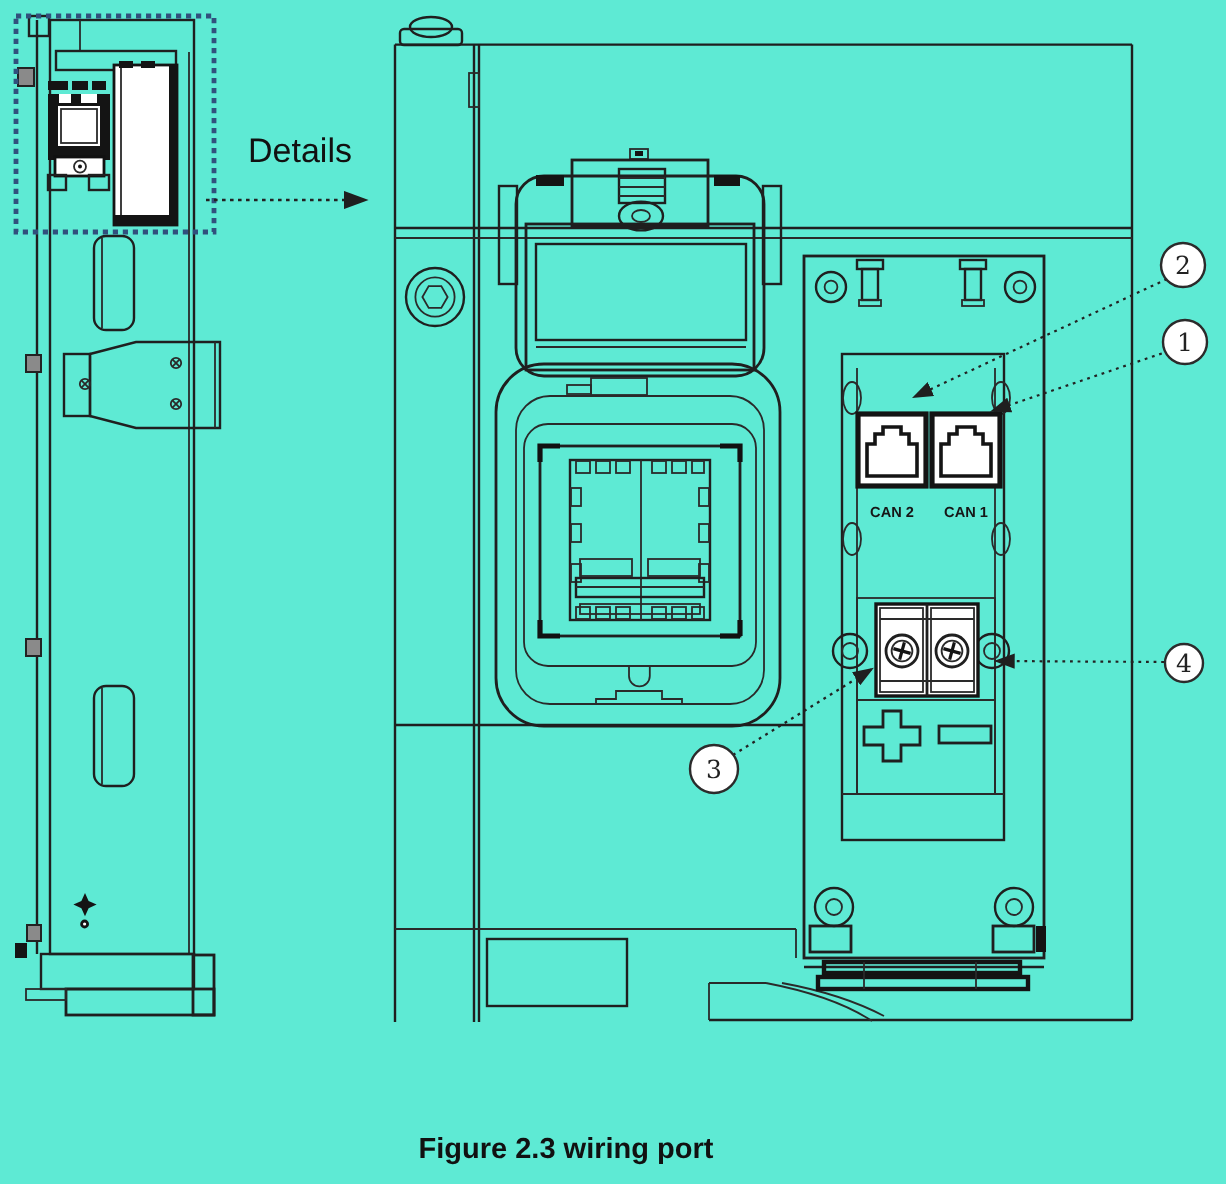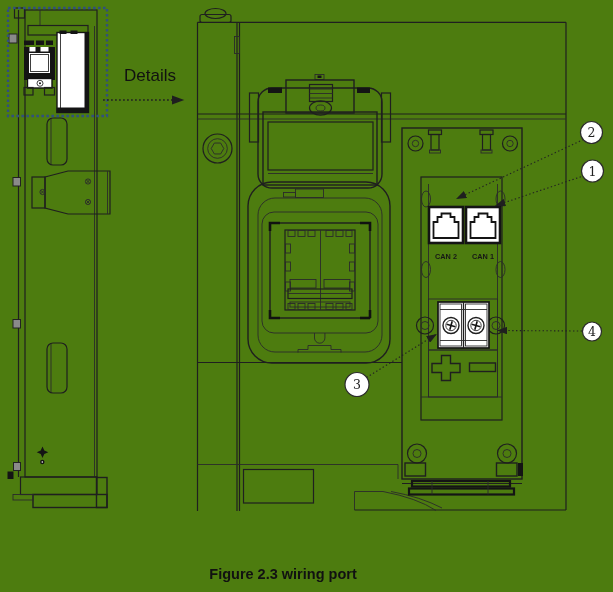--- a/index.html
+++ b/index.html
@@ -1,16 +1,16 @@
 <!DOCTYPE html>
 <html><head>
 <meta charset="utf-8">
 <style>
   html,body{margin:0;padding:0;background:#ffffff;}
-  .figure-wrap{position:relative;width:613px;height:592px;background:#4d7c0f;overflow:hidden;
+  .figure-wrap{position:relative;width:613px;height:592px;background:#5eead4;overflow:hidden;
     font-family:"Liberation Sans",sans-serif;}
   svg{display:block}
   .ln{stroke:#1f1f1f;fill:none;stroke-width:1.2;}
   .ln-thin{stroke:#2a2a2a;fill:none;stroke-width:0.9;}
   .ln-med{stroke:#1f1f1f;fill:none;stroke-width:1.4;}
   .ln-thick{stroke:#141414;fill:none;stroke-width:2.2;}
   .fillb{fill:#141414;stroke:none;}
   .wht{fill:#ffffff;}
   .leader{stroke:#222;fill:none;stroke-width:1.1;stroke-dasharray:1.4 2.4;}
   .det-arrow{stroke:#222;fill:none;stroke-width:1.3;stroke-dasharray:1.8 2.2;}

